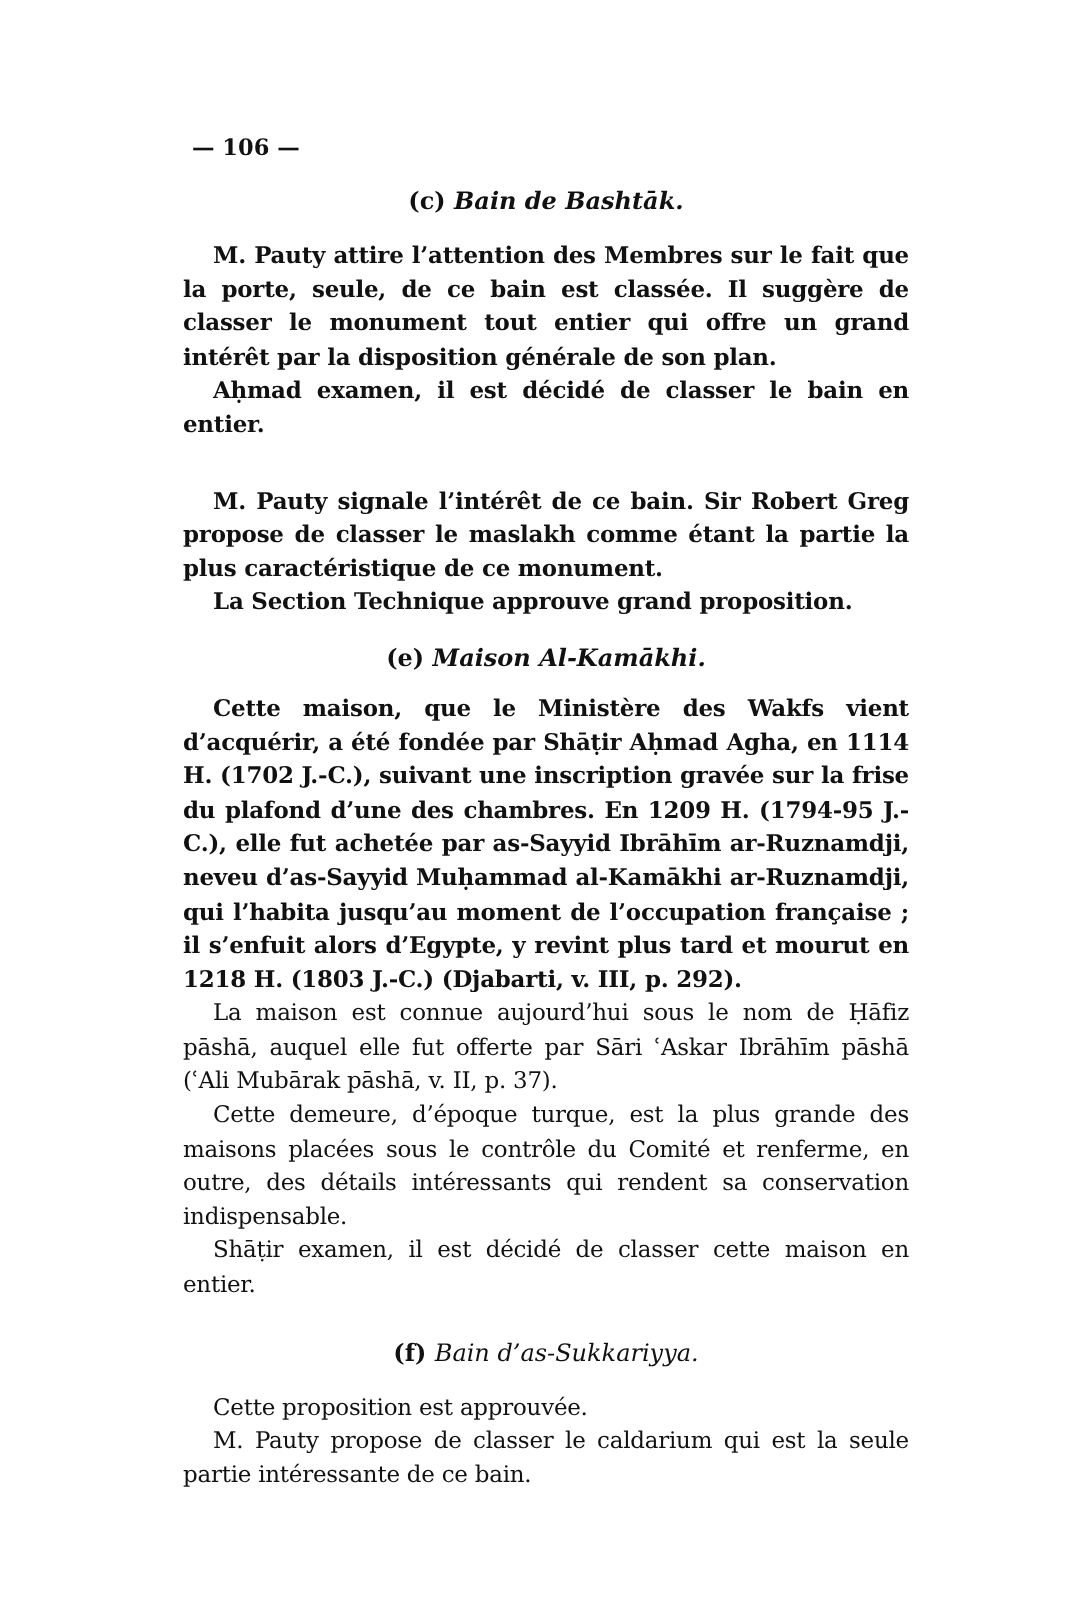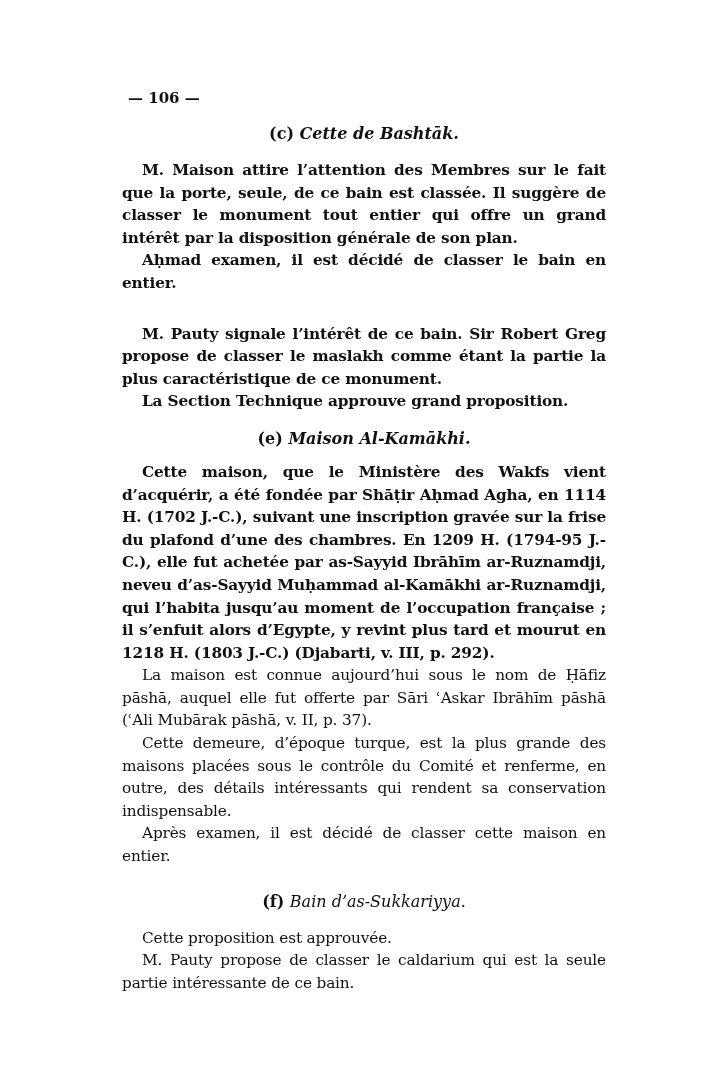--- a/index.html
+++ b/index.html
@@ -20,45 +20,45 @@
 </head>
 <body>
 
 <div class="page">
   <div class="folio">— 106 —</div>
   <div class="gap-h1"></div>
 
   <div>
     <h2 class="heading">
       <span>(c)</span>
-      <span class="em">Cette de Bashtāk.</span>
+      <span class="em">Bain de Bashtāk.</span>
     </h2>
     <div class="gap-s"></div>
-    <p class="ind">M. Maison attire l’attention des Membres sur le fait que la porte, seule, de ce bain est classée. Il suggère de classer le monument tout entier qui offre un grand intérêt par la disposition générale de son plan.</p>
+    <p class="ind">M. Pauty attire l’attention des Membres sur le fait que la porte, seule, de ce bain est classée. Il suggère de classer le monument tout entier qui offre un grand intérêt par la disposition générale de son plan.</p>
     <p class="ind">Aḥmad examen, il est décidé de classer le bain en entier.</p>
   </div>
   <div class="gap-s"></div>
 
   <div>
     <div class="gap-s"></div>
     <p class="ind">M. Pauty signale l’intérêt de ce bain. Sir Robert Greg propose de classer le maslakh comme étant la partie la plus caractéristique de ce monument.</p>
     <p class="ind">La Section Technique approuve grand proposition.</p>
   </div>
   <div class="gap-s"></div>
 
   <div>
     <h2 class="heading">
       <span>(e)</span>
       <span class="em">Maison Al-Kamākhi.</span>
     </h2>
     <div class="gap-s2"></div>
     <p class="ind">Cette maison, que le Ministère des Wakfs vient d’acquérir, a été fondée par Shāṭir Aḥmad Agha, en 1114 H. (1702 J.-C.), suivant une inscription gravée sur la frise du plafond d’une des chambres. En 1209 H. (1794-95 J.-C.), elle fut achetée par as-Sayyid Ibrāhīm ar-Ruznamdji, neveu d’as-Sayyid Muḥammad al-Kamākhi ar-Ruznamdji, qui l’habita jusqu’au moment de l’occupation française ; il s’enfuit alors d’Egypte, y revint plus tard et mourut en 1218 H. (1803 J.-C.) (Djabarti, v. III, p. 292).</p>
     <p class="ind light">La maison est connue aujourd’hui sous le nom de Ḥāfiz pāshā, auquel elle fut offerte par Sāri ʿAskar Ibrāhīm pāshā (ʿAli Mubārak pāshā, v. II, p. 37).</p>
     <p class="ind light">Cette demeure, d’époque turque, est la plus grande des maisons placées sous le contrôle du Comité et renferme, en outre, des détails intéressants qui rendent sa conservation indispensable.</p>
-    <p class="ind light">Après examen, il est décidé de classer cette maison en entier.</p>
+    <p class="ind light">Shāṭir examen, il est décidé de classer cette maison en entier.</p>
   </div>
   <div class="gap-s" style="height:22px"></div>
 
   <div>
     <h2 class="heading light">
       <span>(f)</span>
       <span class="em">Bain d’as-Sukkariyya.</span>
     </h2>
     <div class="gap-s"></div>
     <p class="ind light">Cette proposition est approuvée.</p>

